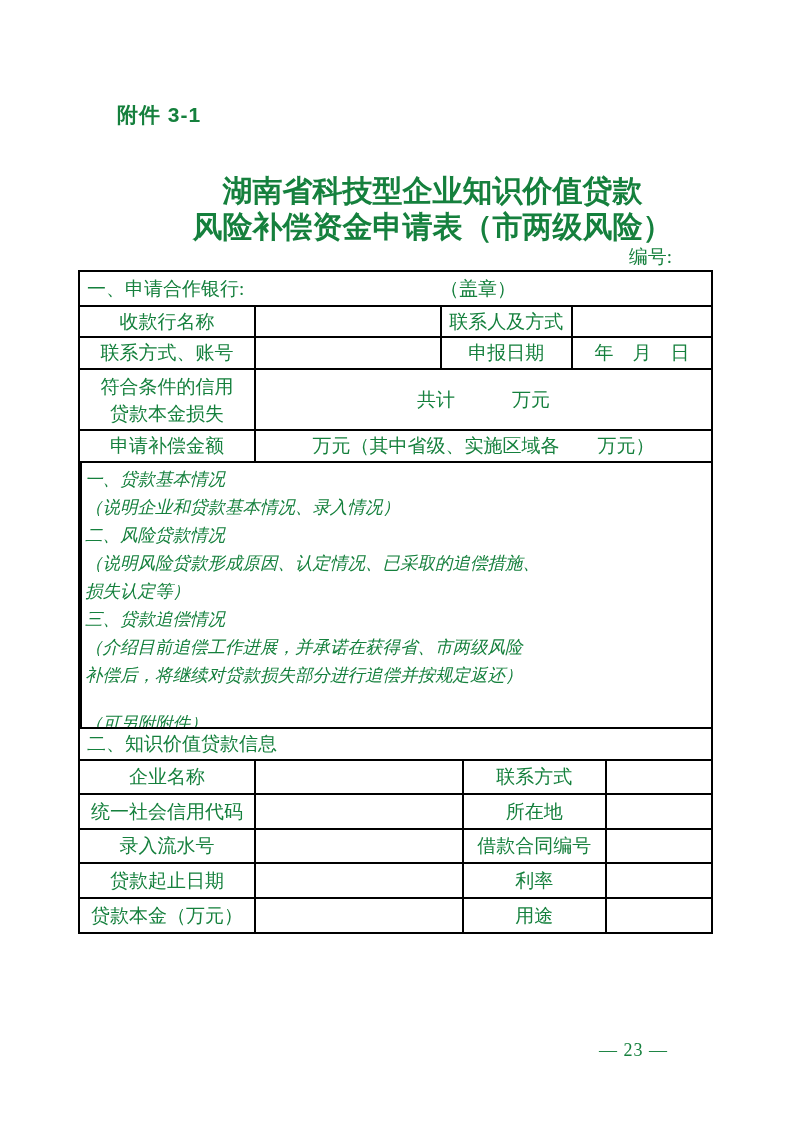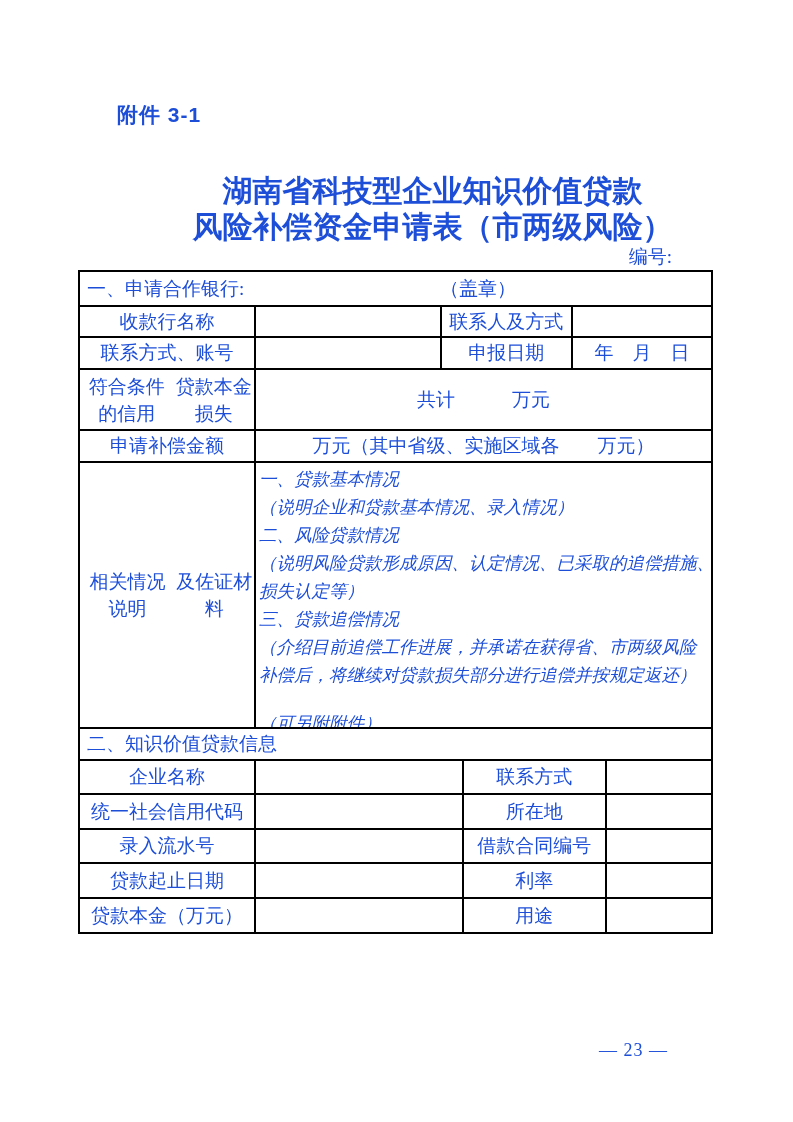--- a/index.html
+++ b/index.html
@@ -2,21 +2,21 @@
 <html><head>
 <meta charset="utf-8">
 <style>
   html,body { margin:0; padding:0; background:#e8e8e8; }
   .page {
     position:relative;
     width:793px; height:1122px;
     margin:0 auto;
     background:#ffffff;
     font-family:"Liberation Serif","DejaVu Serif",serif;
-    color:#1d4ed8;
+    color:#15803d;
     overflow:hidden;
   }
   .attachment {
     position:absolute; left:117px; top:101px;
     font-family:"Liberation Sans","DejaVu Sans",sans-serif;
     font-weight:bold; font-size:21px; letter-spacing:1px;
   }
   .title {
     position:absolute; left:0; top:173px; width:100%;
     text-align:center; font-weight:bold; font-size:30px; line-height:36px;padding-left:36px;
@@ -31,21 +31,21 @@
     background:#fff;
   }
   .row { display:flex; box-sizing:border-box; border-top:2px solid #000; }
   .row.first { border-top:none;border-radius:9px; }
   .cell {
     box-sizing:border-box; border-left:2px solid #000;
     display:flex; align-items:center; justify-content:center;
     font-size:19px; text-align:center; overflow:hidden;
   }
   .cell.nb { border-left:none; }
-  .cell.stack { line-height:27px; }
+  .cell.stack { flex-direction:column; line-height:27px; }
   .cell.left { justify-content:flex-start; text-align:left; }
   
   .h33{height:33px}.h31{height:31px}.h32{height:32px}.h61{height:61px}
   .h266{height:266px}.h34{height:34px}.h35{height:35px}
   
   .w1{width:175px}.w2{width:187px}.w3{width:132px}.w4{width:141px}
   .wspan{width:460px}.wfull{width:631px}
   
   .v2{width:209px}.v3{width:144px}.v4{width:107px}
   .sec-header { position:relative; padding-left:7px; font-size:19px; }
@@ -106,24 +106,20 @@
       </div>
       <div class="cell wspan">共计　　　万元</div>
     </div>
 
     <div class="row h32">
       <div class="cell nb w1">申请补偿金额</div>
       <div class="cell wspan">万元（其中省级、实施区域各　　万元）</div>
     </div>
 
     <div class="row h266">
-      <div class="cell nb w1 stack">
-        <div>相关情况说明</div>
-        <div>及佐证材料</div>
-      </div>
       <div class="cell wspan materials">
         <div>一、贷款基本情况</div>
         <div>（说明企业和贷款基本情况、录入情况）</div>
         <div>二、风险贷款情况</div>
         <div>（说明风险贷款形成原因、认定情况、已采取的追偿措施、</div>
         <div>损失认定等）</div>
         <div>三、贷款追偿情况</div>
         <div>（介绍目前追偿工作进展，并承诺在获得省、市两级风险</div>
         <div>补偿后，将继续对贷款损失部分进行追偿并按规定返还）</div>
         <div class="gap">（可另附附件）</div>

